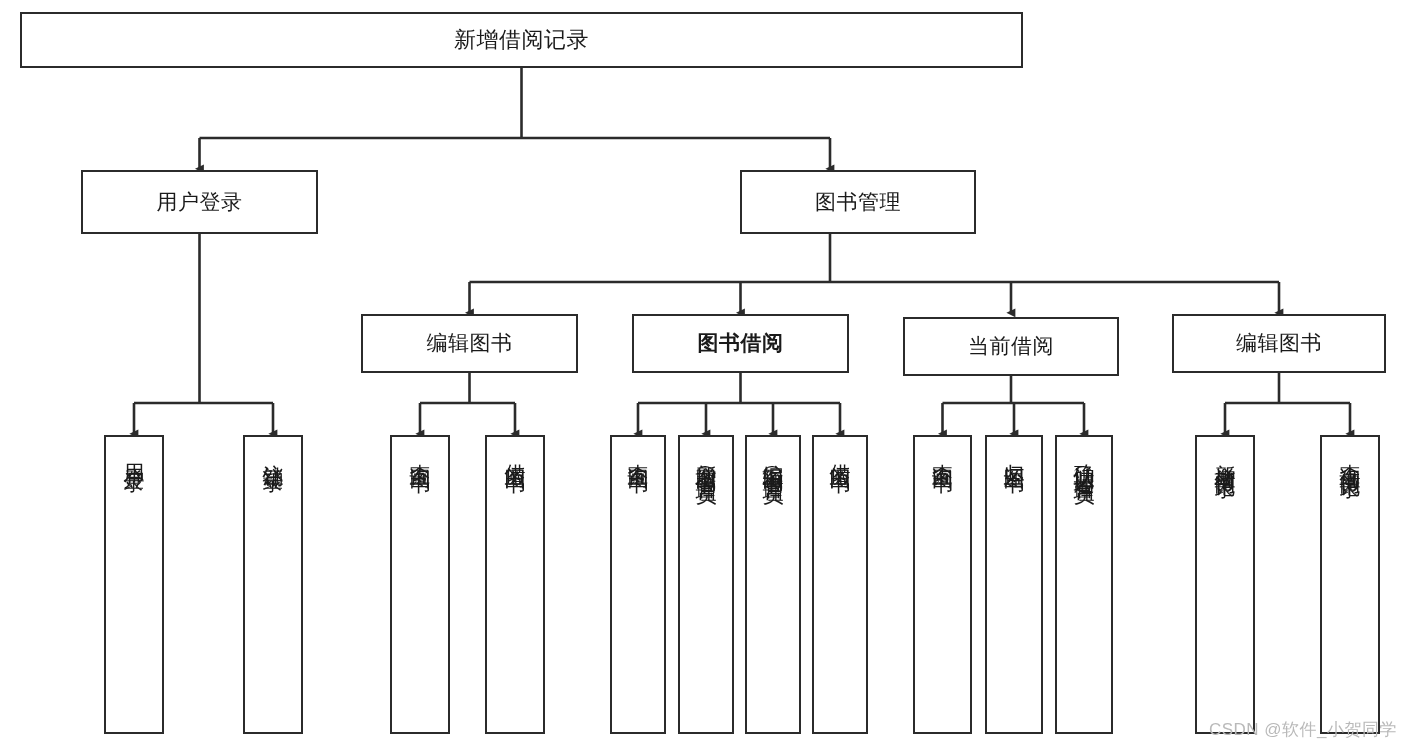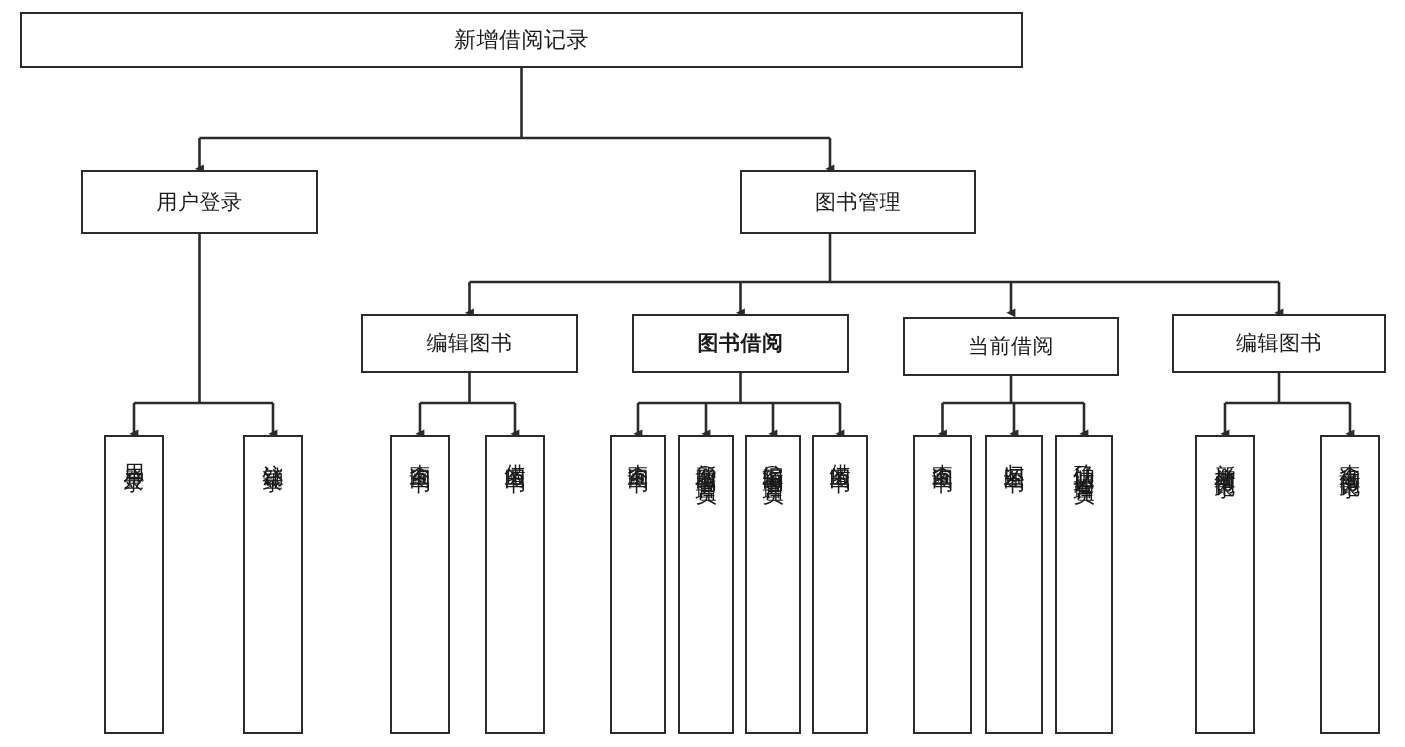--- a/index.html
+++ b/index.html
@@ -177,13 +177,14 @@
       <div class="node vert" style="left: 1055px; top: 435px; width: 58px; height: 299px;">
         <span class="lbl">确认归还（管理员）</span>
       </div>
       <div class="node vert" style="left: 1195px; top: 435px; width: 60px; height: 299px;">
         <span class="lbl">新增借阅记录</span>
       </div>
       <div class="node vert" style="left: 1320px; top: 435px; width: 60px; height: 299px;">
         <span class="lbl">查询借阅记录</span>
       </div>
     </div>
+  <div class="watermark">CSDN @软件_小贺同学</div>
 </div>
 
 </body></html>

